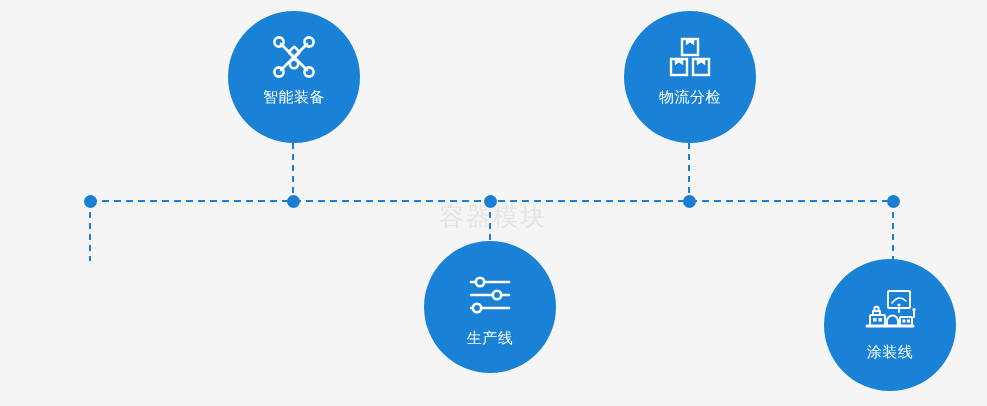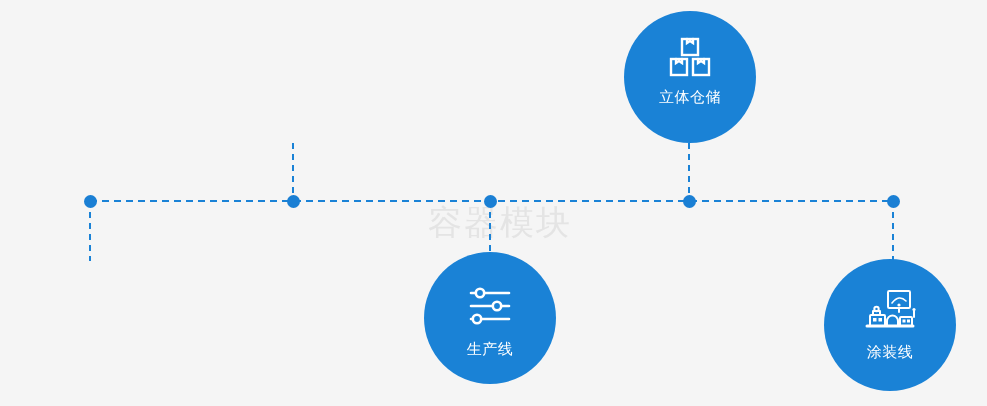--- a/index.html
+++ b/index.html
@@ -30,21 +30,21 @@
     z-index: 1;
     pointer-events: none;
   }
   
   .watermark {
     position: absolute;
     left: 428px;
     top: 200px;
     width: 130px;
     text-align: center;
-    font-size: 34px;
+    font-size: 25px;
     letter-spacing: 2px;
     color: #e4e4e4;
     font-family: "DejaVu Sans", sans-serif;
     z-index: 0;
     user-select: none;
     white-space: nowrap;
   }
   
   .spine-dot {
     position: absolute;
@@ -107,35 +107,50 @@
     <line x1="490" y1="201" x2="490" y2="261" stroke="#1a82d6" stroke-width="2" stroke-dasharray="6 5"></line>
     <line x1="893" y1="201" x2="893" y2="261" stroke="#1a82d6" stroke-width="2" stroke-dasharray="6 5"></line>
   </svg>
 
   <div class="spine-dot" style="left:83.5px;  top:194.5px;"></div>
   <div class="spine-dot" style="left:286.5px; top:194.5px;"></div>
   <div class="spine-dot" style="left:483.5px; top:194.5px;"></div>
   <div class="spine-dot" style="left:682.5px; top:194.5px;"></div>
   <div class="spine-dot" style="left:886.5px; top:194.5px;"></div>
 
+  <div class="node-circle top" style="left:228px; top:11px;">
+    <svg class="node-icon" viewBox="0 0 48 48" xmlns="http://www.w3.org/2000/svg" fill="none" stroke="#ffffff" stroke-width="2.6" stroke-linecap="round">
+      <line x1="11" y1="11" x2="24" y2="24"></line>
+      <line x1="37" y1="11" x2="24" y2="24"></line>
+      <line x1="11" y1="37" x2="24" y2="24"></line>
+      <line x1="37" y1="37" x2="24" y2="24"></line>
+      <circle cx="9" cy="9" r="4.6"></circle>
+      <circle cx="39" cy="9" r="4.6"></circle>
+      <circle cx="9" cy="39" r="4.6"></circle>
+      <circle cx="39" cy="39" r="4.6"></circle>
+      <circle cx="24" cy="31" r="4.2"></circle>
+      <rect x="20.2" y="15.2" width="8" height="8" rx="1.2" transform="rotate(45 24.2 19.2)"></rect>
+    </svg>
+    <div class="node-label">智能装备</div>
+  </div>
 
   <div class="node-circle top" style="left:624px; top:11px;">
     <svg class="node-icon" viewBox="0 0 48 48" xmlns="http://www.w3.org/2000/svg" fill="none" stroke="#ffffff" stroke-width="2.4" stroke-linecap="round">
       <rect x="16" y="6" width="16" height="16"></rect>
       <path d="M21 6 v4 l3 -2 l3 2 v-4"></path>
       <rect x="5" y="26" width="16" height="16"></rect>
       <path d="M10 26 v4 l3 -2 l3 2 v-4"></path>
       <rect x="27" y="26" width="16" height="16"></rect>
       <path d="M32 26 v4 l3 -2 l3 2 v-4"></path>
     </svg>
-    <div class="node-label">立体仓储</div>
+    <div class="node-label">物流分检</div>
   </div>
 
 
-  <div class="node-circle bottom" style="left:424px; top:252px;">
+  <div class="node-circle bottom" style="left:424px; top:241px;">
     <svg class="node-icon" viewBox="0 0 48 48" xmlns="http://www.w3.org/2000/svg" fill="none" stroke="#ffffff" stroke-width="2.6" stroke-linecap="round">
       <line x1="5" y1="11" x2="43" y2="11"></line>
       <circle cx="14" cy="11" r="4.2" fill="#1a82d6"></circle>
       <line x1="5" y1="24" x2="43" y2="24"></line>
       <circle cx="31" cy="24" r="4.2" fill="#1a82d6"></circle>
       <line x1="5" y1="37" x2="43" y2="37"></line>
       <circle cx="11" cy="37" r="4.2" fill="#1a82d6"></circle>
     </svg>
     <div class="node-label">生产线</div>
   </div>

